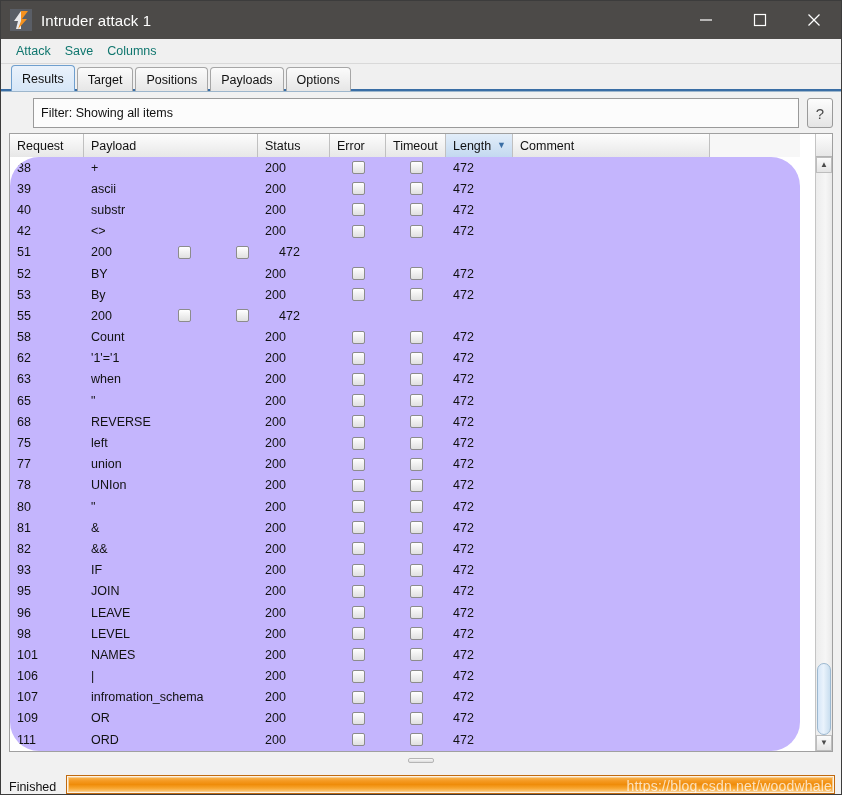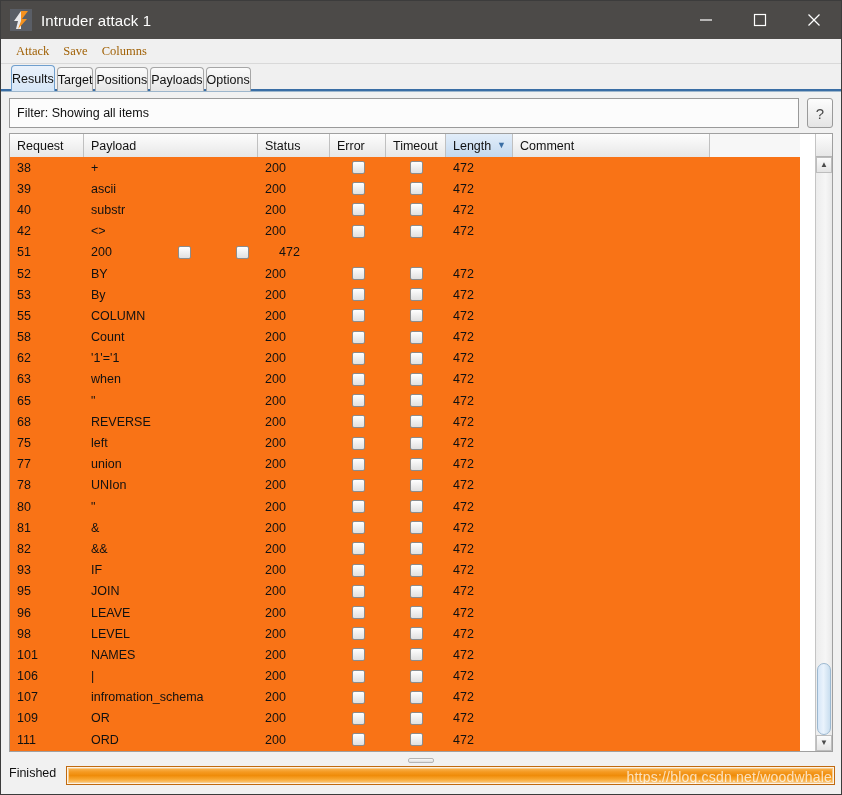--- a/index.html
+++ b/index.html
@@ -63,24 +63,23 @@
     height: 25px;
     background: #f0f0f0;
     border-bottom: 1px solid #d9d9d9;
     display: flex;
     align-items: center;
     padding-left: 8px;
     flex: none;
   }
   .menu-item {
     font-size: 12.5px;
-    color: #a16207;
+    color: #0f766e;
     padding: 2px 7px;
     white-space: nowrap;
-    font-family: Liberation Serif, serif;
   }
 
   
   .tabstrip {
     height: 27px;
     background: #f0f0f0;
     display: flex;
     align-items: flex-end;
     padding-left: 10px;
     flex: none;
@@ -88,21 +87,21 @@
   }
   .tabstrip::after {
     content: "";
     position: absolute;
     left: 0; right: 0; bottom: 0;
     height: 2px;
     background: #3a6ea5;
   }
   .tab {
     height: 24px;
-    padding: 0 0;
+    padding: 0 10px;
     display: flex;
     align-items: center;
     font-size: 12.5px;
     color: #111;
     background: linear-gradient(to bottom, #fbfbfb 0%, #e6e6e6 100%);
     border: 1px solid #a6a6a6;
     border-bottom: none;
     border-top-left-radius: 4px;
     border-top-right-radius: 4px;
     margin-right: 2px;
@@ -129,20 +128,21 @@
     border-top: 1px solid #9db6cc;
   }
 
   
   .filterrow {
     display: flex;
     align-items: center;
     padding: 6px 8px 5px 8px;
     flex: none;
     background: #f1f1f1;
+    margin-left: 24px;
   }
   .filterbox {
     flex: 1 1 auto;
     height: 30px;
     background: #fcfcfc;
     border: 1px solid #9a9a9a;
     display: flex;
     align-items: center;
     padding-left: 7px;
     font-size: 12.5px;
@@ -214,22 +214,23 @@
     line-height: 1;
   }
   .th.filler {
     flex: 1 1 auto;
     border-right: none;
     background: #f7f7f7;
   }
   .tbody {
     flex: 1 1 auto;
     overflow: hidden;
-    background: #f97316;
-    position: relative;
+    background: #c4b5fd;
+    position: relative;
+    border-radius: 29px;
   }
   .tr {
     display: flex;
     height: 21.2px;
     align-items: center;
   }
   .td {
     font-size: 12.5px;
     color: #111;
     height: 21.2px;
@@ -315,21 +316,21 @@
     background: linear-gradient(to bottom, #fafafa 0%, #dcdcdc 100%);
     border: 1px solid #b5b5b5;
     border-radius: 2px;
   }
 
   
   .statusbar {
     height: 28px;
     flex: none;
     display: flex;
-    align-items: flex-start;
+    align-items: flex-end;
     padding: 0 6px 0 8px;
     background: #f1f1f1;
     position: relative;
   }
   .status-text {
     font-size: 12.5px;
     color: #111;
     white-space: nowrap;
     margin-right: 10px;
   }
@@ -522,21 +523,20 @@
               </div>
               <div class="td c-timeout center">
                 <div class="cbox"></div>
               </div>
               <div class="td c-length">472</div>
               <div class="td c-comment"></div>
               <div class="td filler"></div>
             </div>
             <div class="tr">
               <div class="td c-request">55</div>
-              <div class="td c-payload">COLUMN</div>
               <div class="td c-status">200</div>
               <div class="td c-error center">
                 <div class="cbox"></div>
               </div>
               <div class="td c-timeout center">
                 <div class="cbox"></div>
               </div>
               <div class="td c-length">472</div>
               <div class="td c-comment"></div>
               <div class="td filler"></div>

